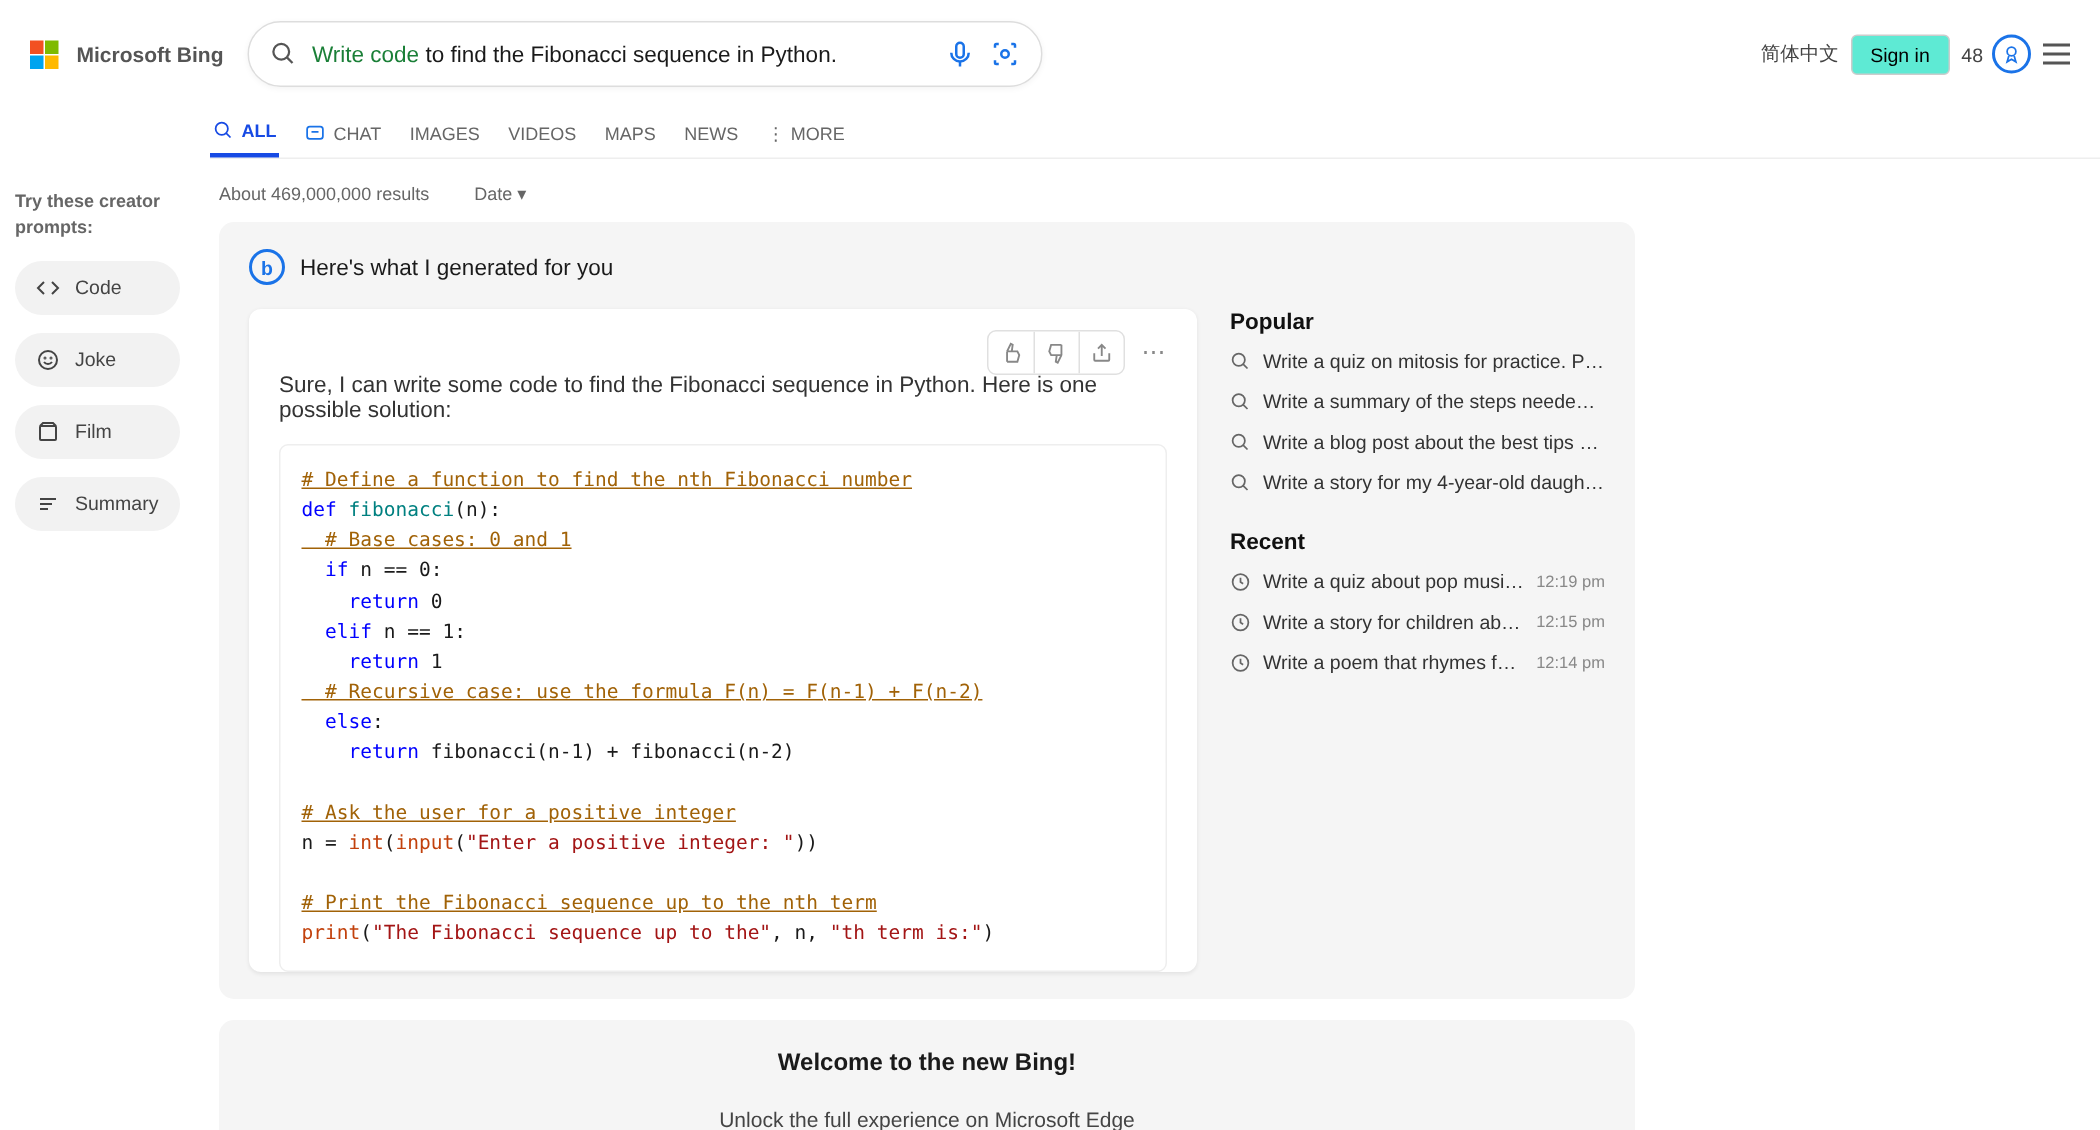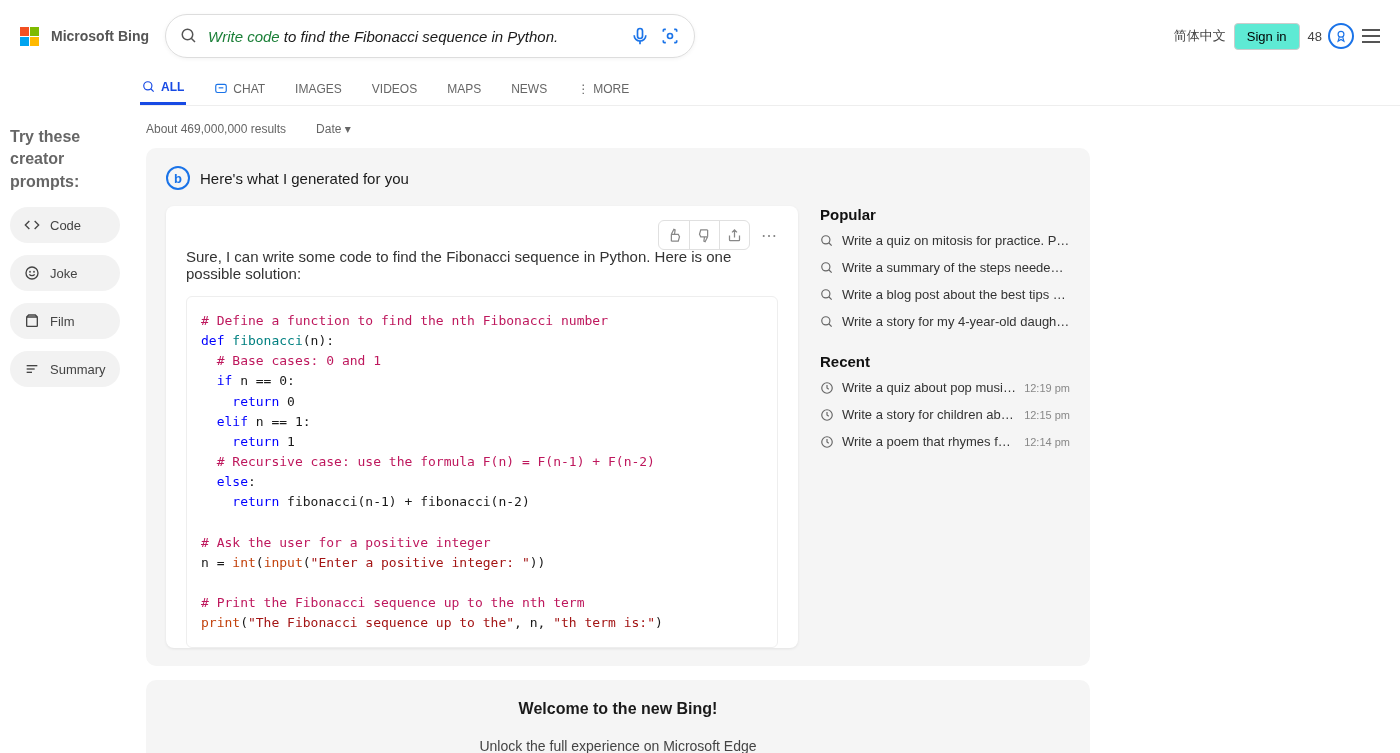--- a/index.html
+++ b/index.html
@@ -3,57 +3,57 @@
 <meta charset="utf-8">
 <style>
 * { margin: 0; padding: 0; box-sizing: border-box; }
 body { font-family: 'Segoe UI', Arial, sans-serif; background: #fff; color: #1a1a1a; width: 1400px; }
 
 .header { display: flex; align-items: center; padding: 14px 20px 0; gap: 16px; }
 .logo { display: flex; align-items: center; gap: 12px; font-weight: 600; color: #555; font-size: 14px; min-width: 100px; }
 .logo-squares { display: grid; grid-template-columns: 9px 9px; grid-template-rows: 9px 9px; gap: 1px; }
 .logo-squares span:nth-child(1){background:#f25022;} .logo-squares span:nth-child(2){background:#7fba00;}
 .logo-squares span:nth-child(3){background:#00a4ef;} .logo-squares span:nth-child(4){background:#ffb900;}
-.searchbar { flex: 0 0 530px; display: flex; align-items: center; border: 1px solid #ddd; border-radius: 24px; height: 44px; padding: 0 14px; box-shadow: 0 1px 4px rgba(0,0,0,0.05); gap: 10px; font-style: italic; }
+.searchbar { flex: 0 0 530px; display: flex; align-items: center; border: 1px solid #ddd; border-radius: 24px; height: 44px; padding: 0 14px; box-shadow: 0 1px 4px rgba(0,0,0,0.05); gap: 10px; }
 .search-icon-svg { width: 18px; height: 18px; stroke: #555; fill: none; stroke-width: 2; }
 .search-text { flex: 1; font-size: 15px; }
 .search-text .hl { color: #1a7f37; }
 .mic-icon, .lens-icon { width: 20px; height: 20px; }
 .header-spacer { flex: 1; }
 .header-right { display: flex; align-items: center; gap: 8px; font-size: 13px; color: #444; }
 .signin-btn { border: 1px solid #ccc; padding: 5px 12px; border-radius: 4px; background: #5eead4; cursor: pointer; font-size: 13px; }
 .rewards { display: flex; align-items: center; gap: 6px; font-size: 13px; color: #444; }
 .rewards-badge { width: 26px; height: 26px; border: 2px solid #1a73e8; border-radius: 50%; display: flex; align-items: center; justify-content: center; }
 .hamburger { width: 18px; height: 14px; display: flex; flex-direction: column; justify-content: space-between; cursor: pointer; }
 .hamburger span { height: 2px; background: #555; }
 
-.tabs { display: flex; align-items: center; gap: 26px; margin-left: 140px; margin-top: 14px; border-bottom: 1px solid #eee; font-size: 12px; color: #666; }
+.tabs { display: flex; align-items: center; gap: 15px; margin-left: 140px; margin-top: 14px; border-bottom: 1px solid #eee; font-size: 12px; color: #666; }
 .tab { display: flex; align-items: center; gap: 5px; padding: 8px 2px; cursor: pointer; }
 .tab.active { color: #174AE4; border-bottom: 3px solid #174AE4; font-weight: 600; }
 
 .content { display: flex; }
 .sidebar { width: 130px; padding: 20px 10px; font-size: 13px; color: #444; }
-.sidebar-title { font-weight: 600; color: #666; font-size: 16px; margin-bottom: 14px; line-height: 1.4; }
+.sidebar-title { font-weight: 600; color: #666; font-size: 12px; margin-bottom: 14px; line-height: 1.4; }
 .prompt-pill { display: flex; align-items: center; gap: 10px; background: #f2f2f2; border-radius: 20px; padding: 10px 14px; margin-bottom: 12px; cursor: pointer; }
 .main { flex: 1; padding: 16px 0 30px 16px; max-width: 960px; }
 .results-line { display: flex; gap: 30px; font-size: 12px; color: #666; margin-bottom: 12px; }
 .date-dd { cursor: pointer; }
 .card { background: #f5f5f5; border-radius: 10px; padding: 18px 20px 18px 20px; }
 .card-top { display: flex; align-items: center; gap: 10px; margin-bottom: 16px; }
 .b-icon { width: 24px; height: 24px; border: 2px solid #1a73e8; border-radius: 50%; display: flex; align-items: center; justify-content: center; color: #1a73e8; font-weight: 700; font-size: 13px; }
 .card-body { display: flex; gap: 22px; }
 .answer-box { flex: 1; background: #fff; border-radius: 8px; padding: 22px 20px 0; box-shadow: 0 1px 3px rgba(0,0,0,0.08); min-height: 390px; position: relative; overflow: hidden; }
 .answer-actions { position: absolute; top: 14px; right: 14px; display: flex; align-items: center; gap: 4px; }
 .action-group { display: flex; border: 1px solid #e0e0e0; border-radius: 6px; overflow: hidden; }
 .action-btn { width: 30px; height: 28px; display: flex; align-items: center; justify-content: center; cursor: pointer; }
 .action-btn + .action-btn { border-left: 1px solid #e0e0e0; }
 .more-dots { width: 30px; height: 28px; display: flex; align-items: center; justify-content: center; cursor: pointer; color: #888; }
 .answer-text { font-size: 15px; color: #333; margin-bottom: 14px; margin-top: 20px; }
 .code-block { background: #fff; border: 1px solid #eee; border-radius: 6px; padding: 14px; font-family: Consolas, Menlo, monospace; font-size: 13px; line-height: 1.55; overflow-x: auto; }
-.tok-c { color: #be185d; } .tok-k { color: #0000ff; } .tok-s { color: #a31515; } .tok-f { color: #008080; } .tok-b { color: #c2410c; }
+.tok-c { color: #a16207; text-decoration: underline; } .tok-k { color: #0000ff; } .tok-s { color: #a31515; } .tok-f { color: #008080; } .tok-b { color: #c2410c; }
 .right-col { width: 250px; font-size: 13px; }
 .right-h { font-weight: 600; font-size: 15px; margin-bottom: 10px; color: #111; }
 .right-item { display: flex; align-items: center; gap: 8px; margin-bottom: 12px; cursor: pointer; color: #333; }
 .right-item span.txt { flex: 1; white-space: nowrap; overflow: hidden; text-overflow: ellipsis; }
 .right-item span.time { font-size: 11px; color: #888; }
 .mini-icon { width: 14px; height: 14px; stroke: #666; fill: none; stroke-width: 2; flex-shrink: 0; }
 
 .promo { background: #f5f5f5; border-radius: 10px; margin-top: 14px; padding: 20px; text-align: center; }
 .promo h2 { font-size: 16px; font-weight: 700; margin-bottom: 20px; }
 .promo p { font-size: 14px; color: #444; margin-bottom: 14px; }

